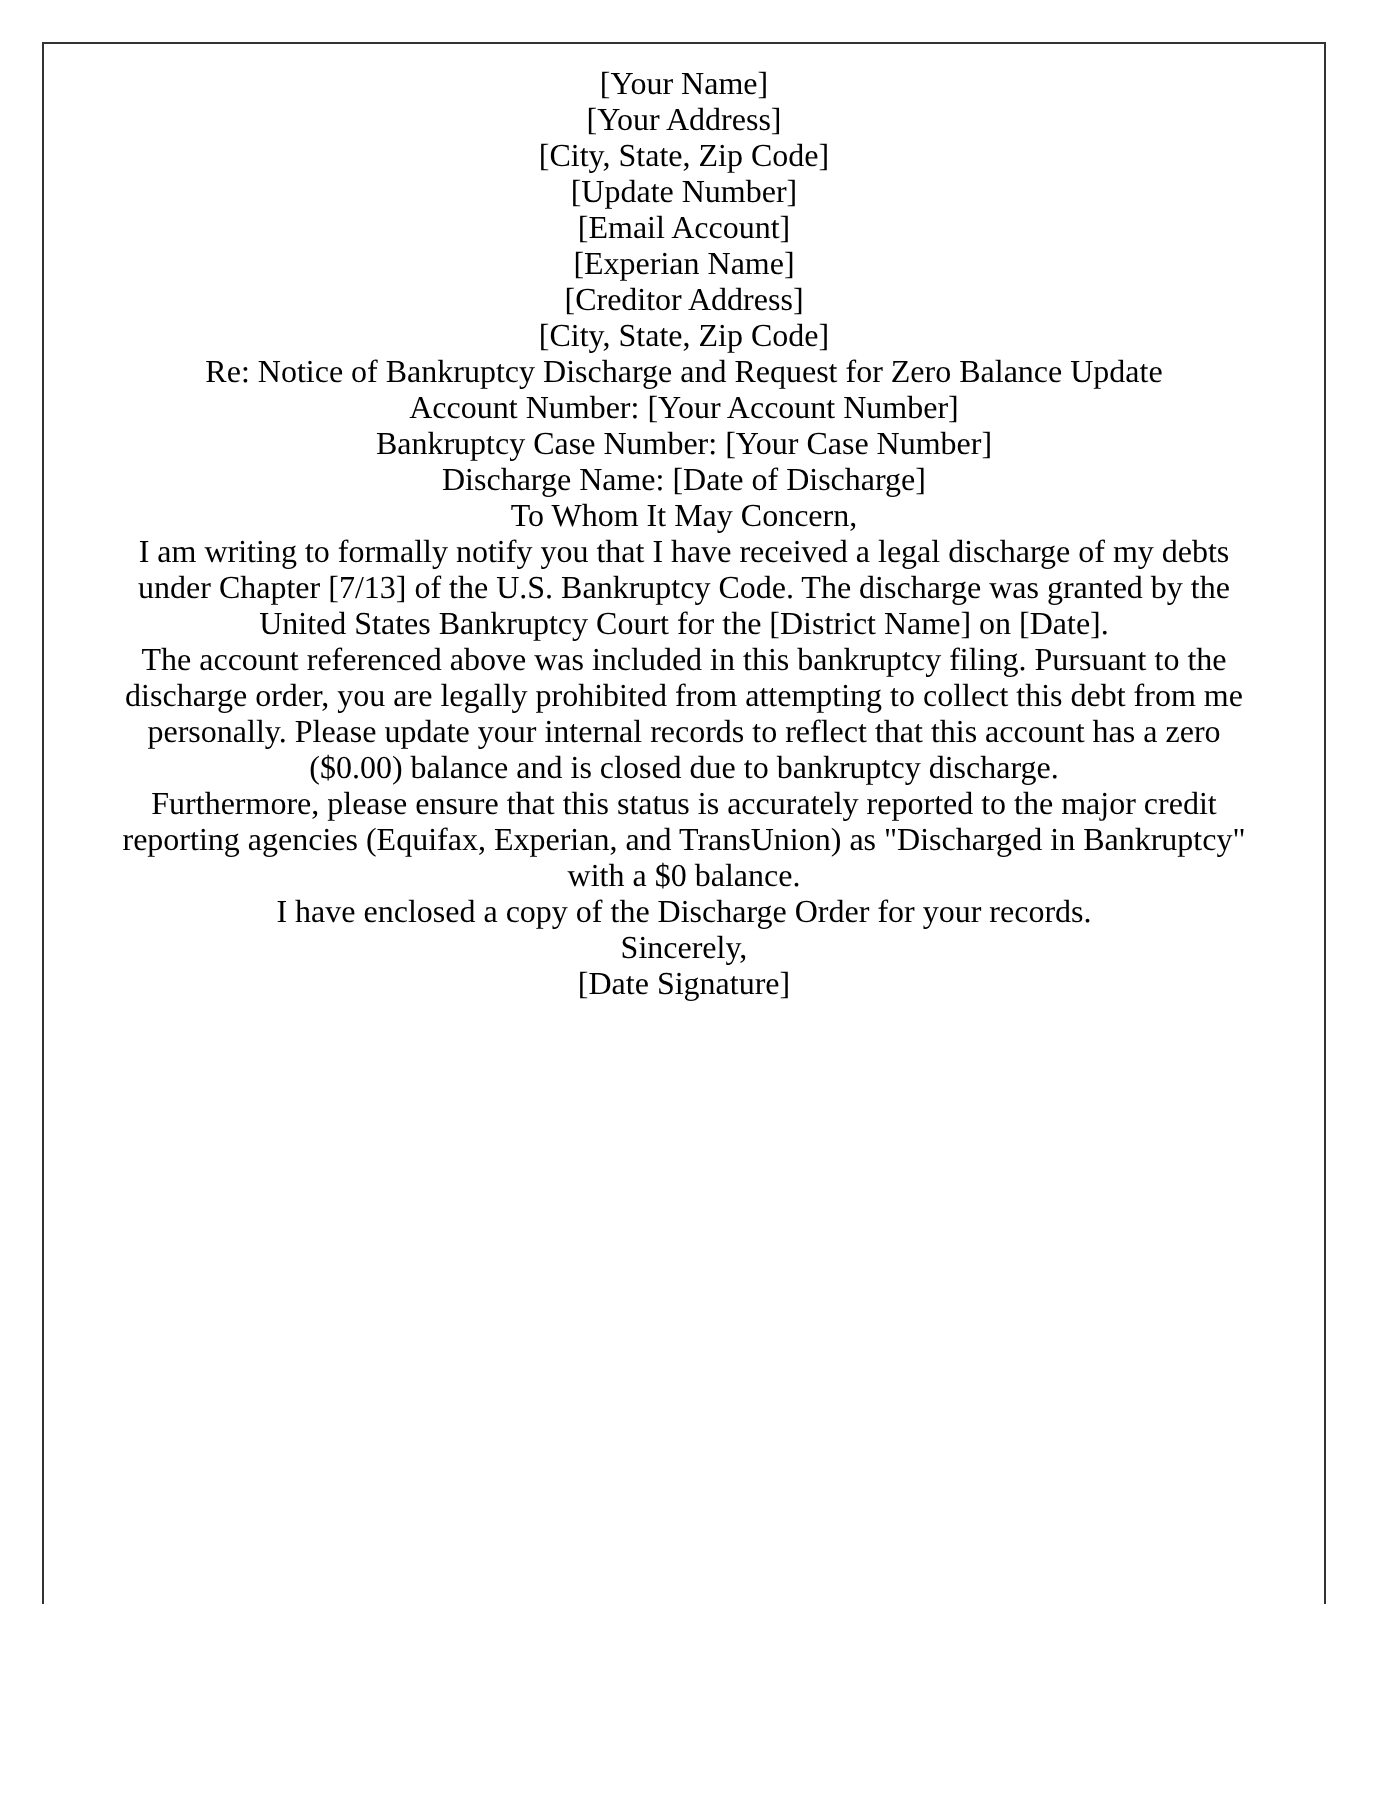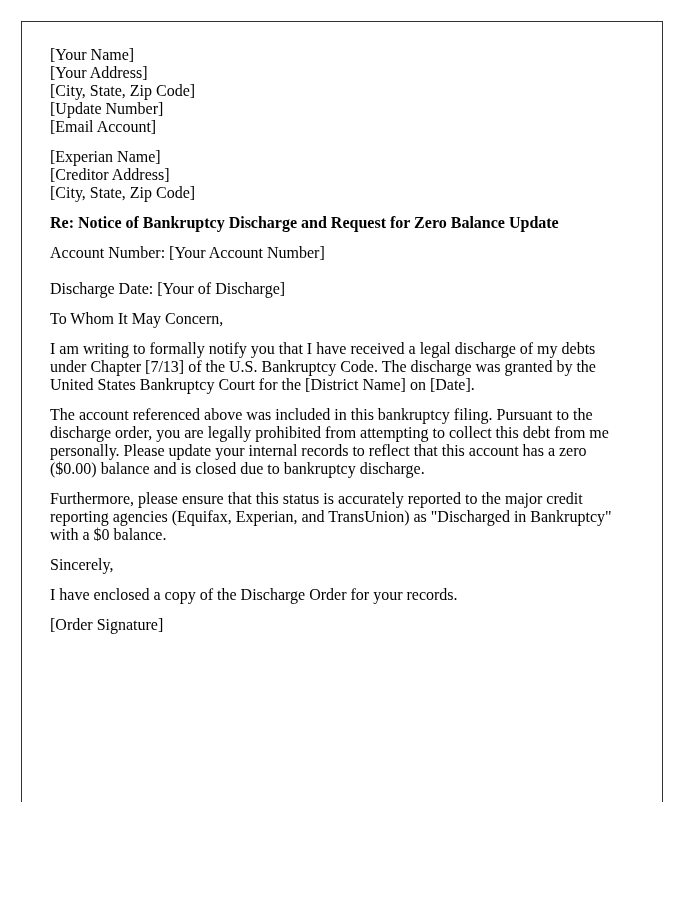--- a/index.html
+++ b/index.html
@@ -23,24 +23,25 @@
     width: 642px;
     height: 781px;
     box-sizing: border-box;
     border: 1px solid #333333;
     border-bottom: none;
     padding: 12px 28px 0 28px;
     overflow: hidden;
     background: #ffffff;
   }
   .page p {
-    margin: 12px 0;
+    margin: 0 0;
+    text-align: center;
   }
   .subject {
-    font-weight: bold;
+    font-weight: normal;
   }
 </style>
 </head>
 <body>
 
 <div class="page">
 
   <p>
     <span>[Your Name]</span><br>
     <span>[Your Address]</span><br>
@@ -53,33 +54,33 @@
   <p>
     <span>[Experian Name]</span><br>
     <span>[Creditor Address]</span><br>
     <span>[City, State, Zip Code]</span>
   </p>
 
   <p class="subject">Re: Notice of Bankruptcy Discharge and Request for Zero Balance Update</p>
 
   <p>
     <span>Account Number: [Your Account Number]</span><br>
-    <br>
-    <span>Discharge Date: [Your of Discharge]</span>
+    <span>Bankruptcy Case Number: [Your Case Number]</span><br>
+    <span>Discharge Name: [Date of Discharge]</span>
   </p>
 
   <p>To Whom It May Concern,</p>
 
   <p>I am writing to formally notify you that I have received a legal discharge of my debts under Chapter [7/13] of the U.S. Bankruptcy Code. The discharge was granted by the United States Bankruptcy Court for the [District Name] on [Date].</p>
 
   <p>The account referenced above was included in this bankruptcy filing. Pursuant to the discharge order, you are legally prohibited from attempting to collect this debt from me personally. Please update your internal records to reflect that this account has a zero ($0.00) balance and is closed due to bankruptcy discharge.</p>
 
   <p>Furthermore, please ensure that this status is accurately reported to the major credit reporting agencies (Equifax, Experian, and TransUnion) as "Discharged in Bankruptcy" with a $0 balance.</p>
 
+  <p>I have enclosed a copy of the Discharge Order for your records.</p>
+
   <p>Sincerely,</p>
 
-  <p>I have enclosed a copy of the Discharge Order for your records.</p>
-
-  <p>[Order Signature]</p>
+  <p>[Date Signature]</p>
 
 
 
 </div>
 
 </body></html>

